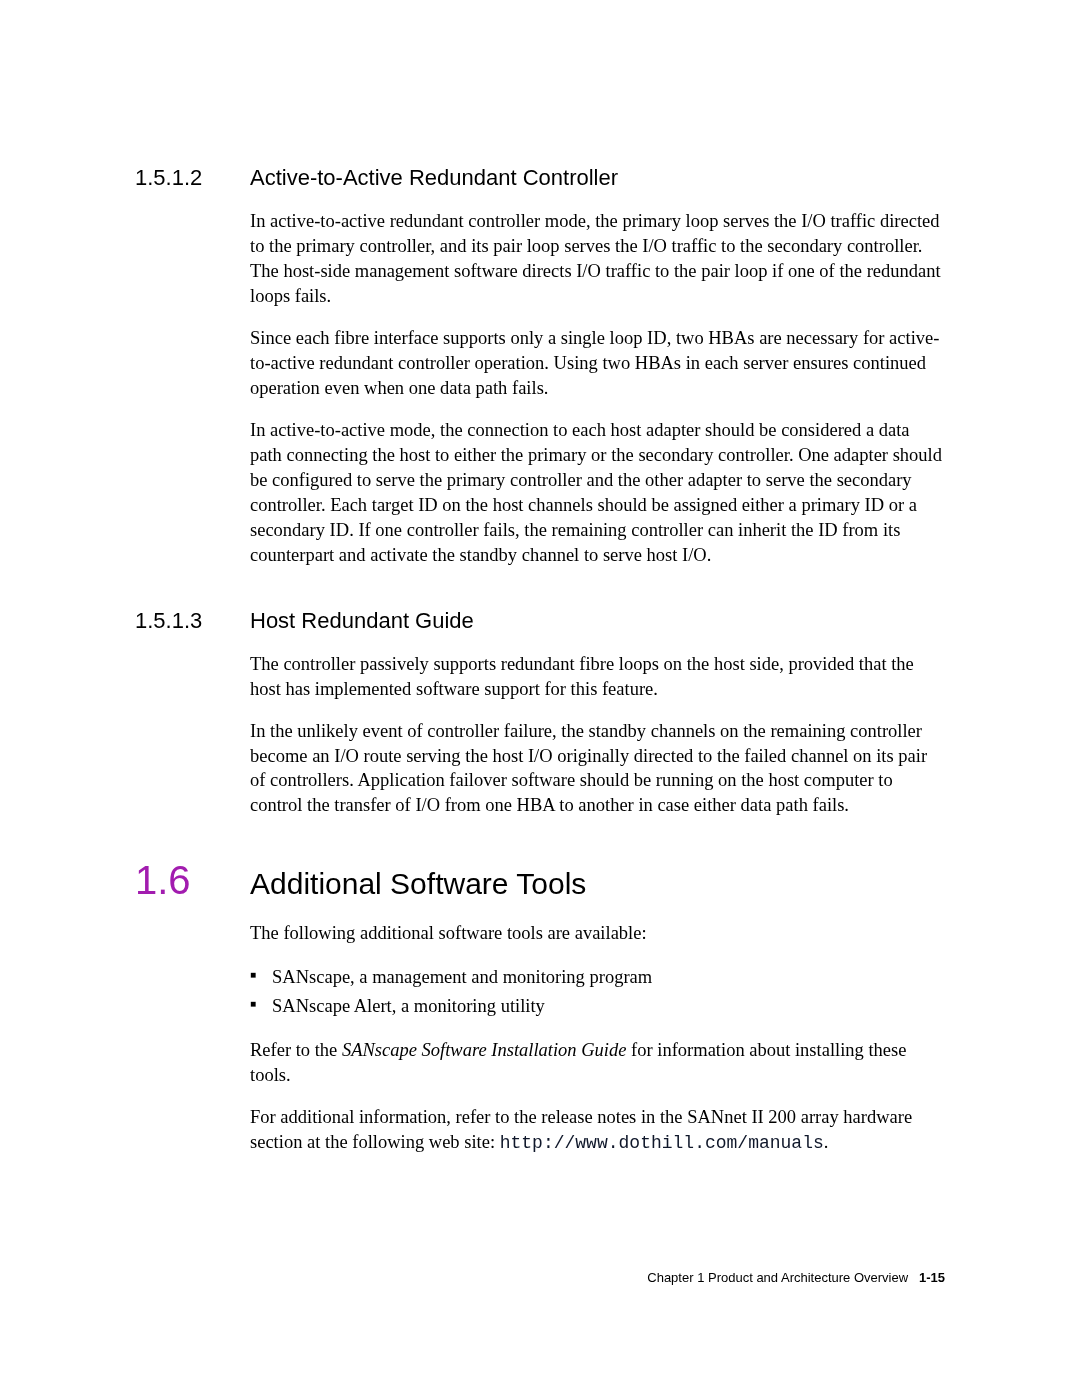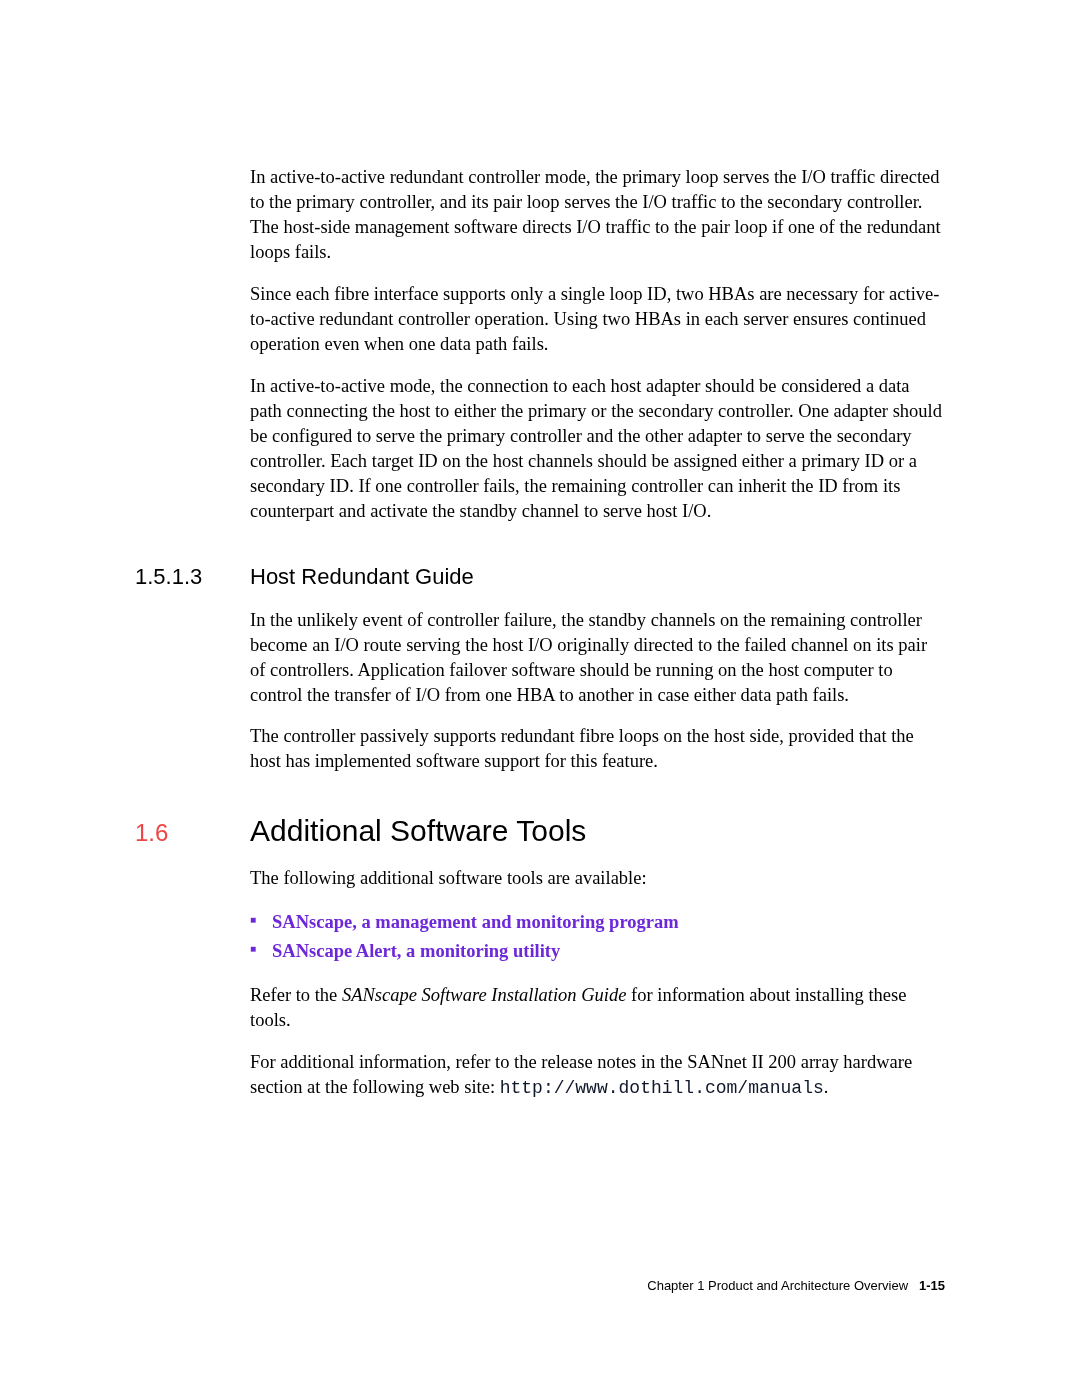--- a/index.html
+++ b/index.html
@@ -32,22 +32,22 @@
       width: 115px;
       flex-shrink: 0;
     }
     .heading-title-sub {
       font-family: Arial, Helvetica, sans-serif;
       font-size: 22px;
       color: #000;
     }
     .heading-number-main {
       font-family: Arial, Helvetica, sans-serif;
-      font-size: 24px;
-      color: #ef4444;
+      font-size: 40px;
+      color: #a21caf;
       width: 115px;
       flex-shrink: 0;
     }
     .heading-title-main {
       font-family: Arial, Helvetica, sans-serif;
       font-size: 30px;
       color: #000;
       text-align: center;
     }
     .body-text {
@@ -59,74 +59,77 @@
       text-align: left;
     }
     .bullet-list {
       margin-left: 115px;
       margin-bottom: 17px;
       list-style: none;
     }
     .bullet-list li {
       font-size: 18.5px;
       line-height: 1.55;
-      color: #6d28d9;
+      color: #000000;
       position: relative;
       padding-left: 22px;
-      font-weight: bold;
     }
     .bullet-list li::before {
       content: "■";
       position: absolute;
       left: 0;
       top: 4px;
       font-size: 10px;
     }
     .italic {
       font-style: italic;
     }
     .mono-link {
       font-family: 'Courier New', Courier, monospace;
       color: #0f172a;
       font-size: 18px;
     }
     .footer {
       position: absolute;
-      bottom: 104px;
+      bottom: 112px;
       right: 135px;
       font-family: Arial, Helvetica, sans-serif;
       font-size: 13px;
       color: #000;
     }
     .footer .bold {
       font-weight: bold;
     }
     .main-heading-block {
       margin-top: 34px;
       margin-bottom: 18px;
     }
   </style>
 </head>
 <body>
 
 <div class="page">
 
   <div class="section-block">
+    <div class="heading-row">
+      <span class="heading-number-sub">1.5.1.2</span>
+      <span class="heading-title-sub">Active-to-Active Redundant Controller</span>
+    </div>
     <p class="body-text">In active-to-active redundant controller mode, the primary loop serves the I/O traffic directed to the primary controller, and its pair loop serves the I/O traffic to the secondary controller. The host-side management software directs I/O traffic to the pair loop if one of the redundant loops fails.</p>
     <p class="body-text">Since each fibre interface supports only a single loop ID, two HBAs are necessary for active-to-active redundant controller operation. Using two HBAs in each server ensures continued operation even when one data path fails.</p>
     <p class="body-text">In active-to-active mode, the connection to each host adapter should be considered a data path connecting the host to either the primary or the secondary controller. One adapter should be configured to serve the primary controller and the other adapter to serve the secondary controller. Each target ID on the host channels should be assigned either a primary ID or a secondary ID. If one controller fails, the remaining controller can inherit the ID from its counterpart and activate the standby channel to serve host I/O.</p>
   </div>
 
   <div class="section-block">
     <div class="heading-row">
       <span class="heading-number-sub">1.5.1.3</span>
       <span class="heading-title-sub">Host Redundant Guide</span>
     </div>
+    <p class="body-text">The controller passively supports redundant fibre loops on the host side, provided that the host has implemented software support for this feature.</p>
     <p class="body-text">In the unlikely event of controller failure, the standby channels on the remaining controller become an I/O route serving the host I/O originally directed to the failed channel on its pair of controllers. Application failover software should be running on the host computer to control the transfer of I/O from one HBA to another in case either data path fails.</p>
-    <p class="body-text">The controller passively supports redundant fibre loops on the host side, provided that the host has implemented software support for this feature.</p>
   </div>
 
   <div class="section-block">
     <div class="heading-row main-heading-block">
       <span class="heading-number-main">1.6</span>
       <span class="heading-title-main">Additional Software Tools</span>
     </div>
     <p class="body-text">The following additional software tools are available:</p>
     <ul class="bullet-list">
       <li>SANscape, a management and monitoring program</li>

